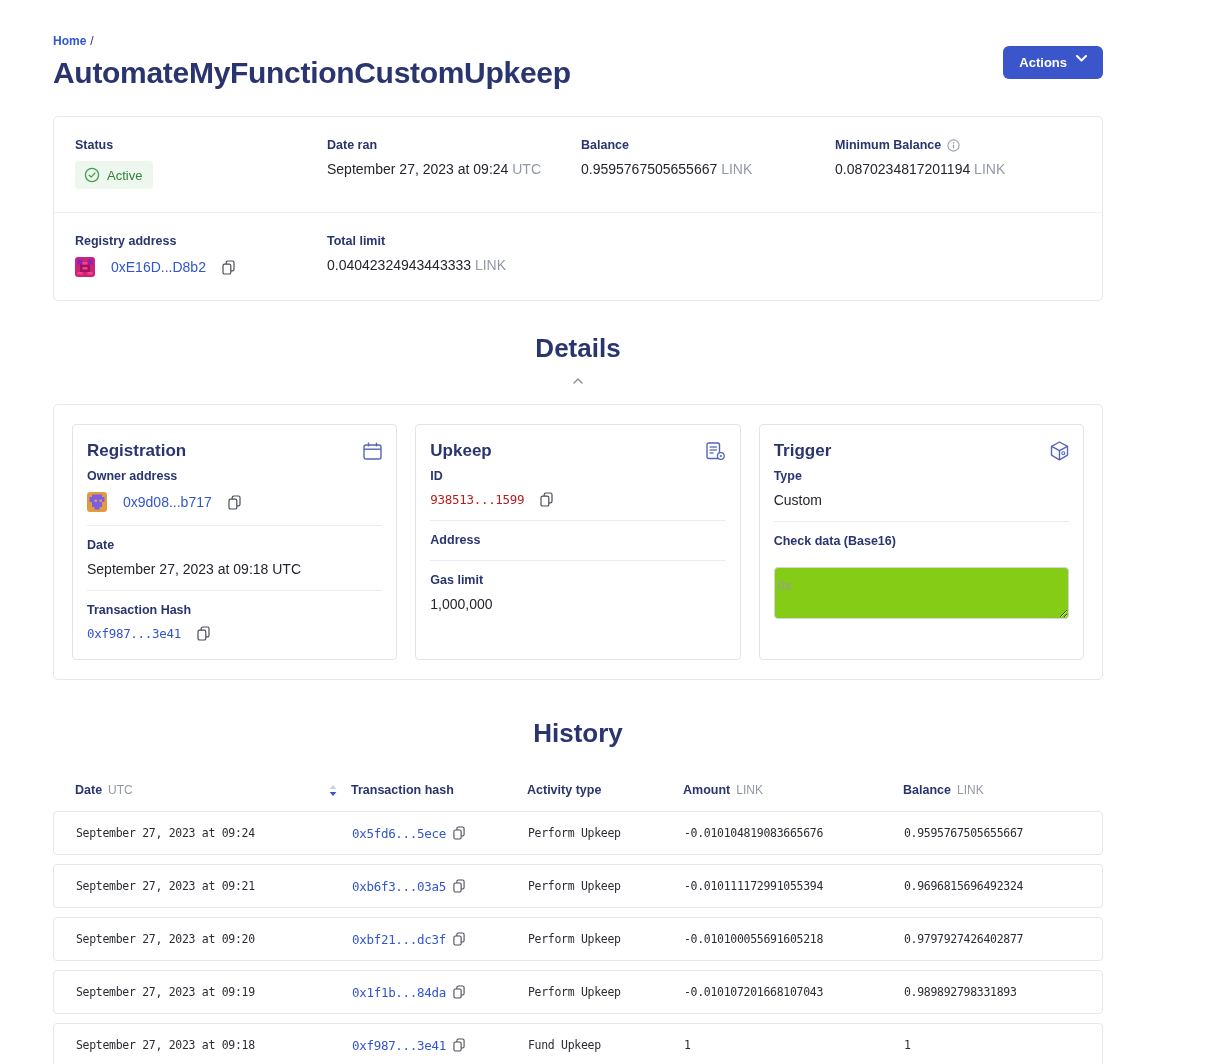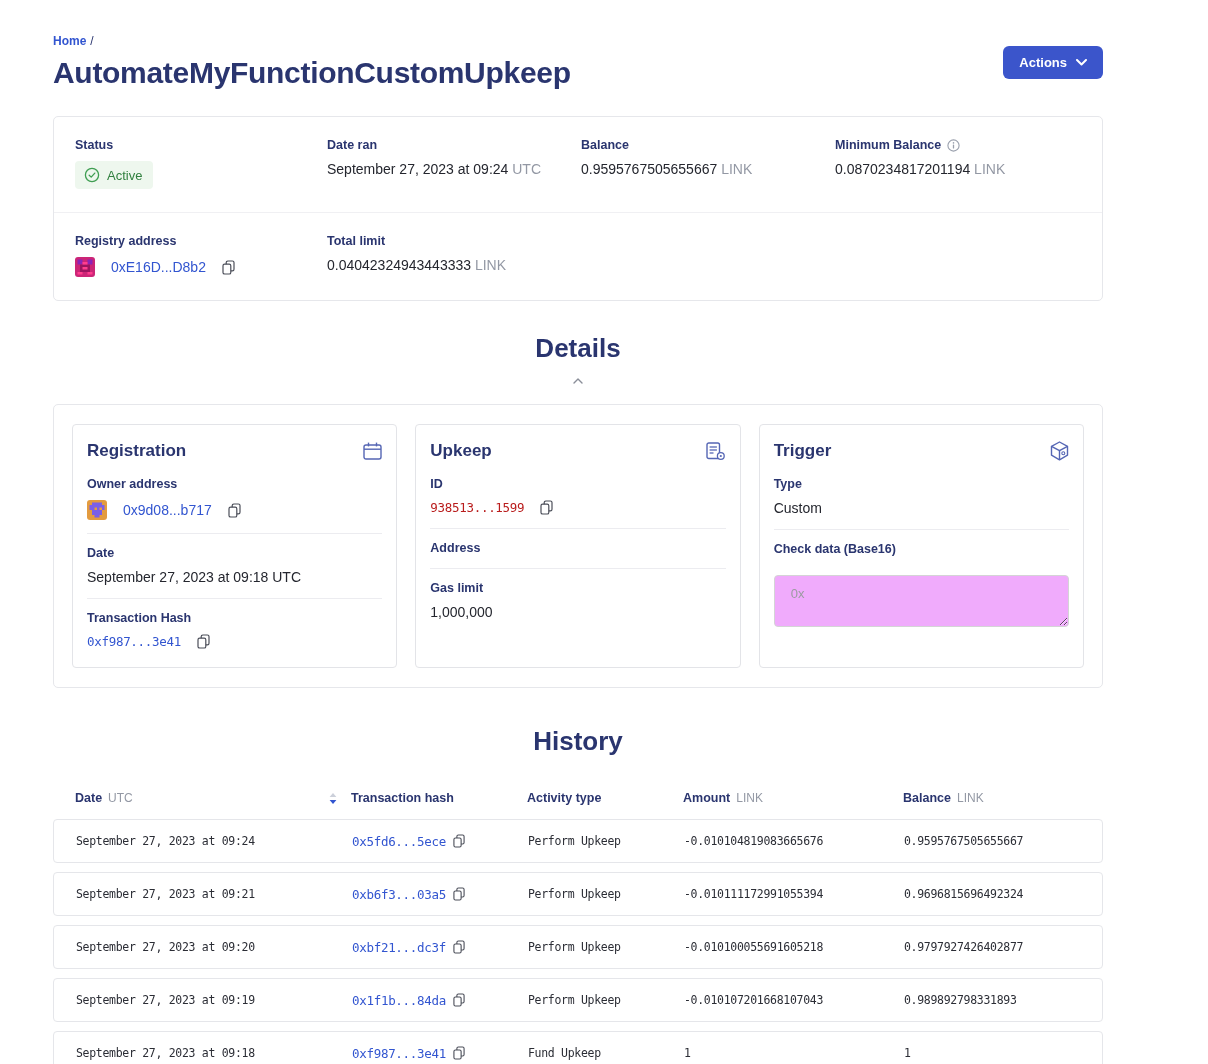--- a/index.html
+++ b/index.html
@@ -13,21 +13,21 @@
 
   
   .breadcrumb { font-size:12px; margin-bottom:8px; }
   .breadcrumb a { color:var(--link-blue,#3255d0); font-weight:700; text-decoration:none; }
   .breadcrumb .sep { color:var(--heading-navy,#2a356f); margin-left:4px; font-weight:400; }
   .header-row { display:flex; align-items:flex-start; justify-content:space-between; margin-bottom:26px; }
   h1 { font-size:30px; font-weight:700; color:var(--heading-navy,#2a356f); letter-spacing:-0.3px; }
   .actions-btn {
     background:var(--brand-blue,#3b55cb); color:#fff; border:none; border-radius:6px;
     font-family:inherit; font-size:13px; font-weight:700; padding:9px 16px;
-    display:flex; align-items:center; gap:9px; cursor:pointer; margin-top:12px;
+    display:flex; gap:9px; cursor:pointer; margin-top:12px;
   }
 
   
   .card { border:1px solid var(--border-gray,#e6e7eb); border-radius:5px; background:#fff; }
   .summary-card { margin-bottom:32px; }
   .summary-grid { display:grid; grid-template-columns:252px 254px 254px 1fr; padding:21px 21px 23px; }
   .summary-divider { border-top:1px solid #f0f0f3; margin:0; }
   .field-label { font-size:12.5px; font-weight:700; color:var(--heading-navy,#2a356f); margin-bottom:9px; display:flex; align-items:center; gap:6px; }
   .field-value { font-size:14px; color:var(--text-dark,#24262e); }
   .unit { color:var(--text-gray,#9398a4); }
@@ -39,30 +39,30 @@
   .addr-row { display:flex; align-items:center; gap:16px; }
   .identicon { width:20px; height:20px; border-radius:3px; display:block; }
   a.addr-link { color:var(--link-blue,#3255d0); font-size:14px; text-decoration:none; }
   .copy-btn { background:none; border:none; padding:0; cursor:pointer; display:inline-flex; align-items:center; }
 
   
   .section-heading { font-size:26px; font-weight:700; color:var(--heading-navy,#2a356f); display:flex; align-items:center; gap:10px;flex-direction:column; }
   .details-heading { margin-bottom:20px; }
   .details-outer { padding:19px 18px; margin-bottom:38px; display:flex; gap:18px; }
   .detail-card { flex:1; border:1px solid #e3e4e8; border-radius:4px; padding:16px 14px 18px; background:#fff; }
-  .detail-title-row { display:flex; align-items:center; justify-content:space-between; margin-bottom:16px; }
+  .detail-title-row { display:flex; align-items:center; justify-content:space-between; margin-bottom:8px; }
   .detail-title { font-size:17px; font-weight:700; color:var(--heading-navy,#2a356f); }
   .detail-sep { border-top:1px solid #ececf0; margin:13px 0 12px; }
   .mono { font-family:"DejaVu Sans Mono", monospace; font-size:12.5px; letter-spacing:-0.3px; }
   a.mono-link { color:var(--link-blue,#3255d0); text-decoration:none; }
   .id-value { color:#b91c1c; }
   .check-textarea {
     width:100%; height:52px; margin-top:10px; resize:both;
-    background:#f0abfc; border:1px solid #d4d4d6; border-radius:4px;
-    font-family:inherit; font-size:13px; color:#24262e; padding:10px 16px;
+    background:#84cc16; border:1px solid #d4d4d6; border-radius:4px;
+    font-family:inherit; font-size:13px; color:#24262e; padding:10px 3px;
   }
   .check-textarea::placeholder { color:#9b9ba1; }
 
   
   .history-heading { margin:0 0 34px; }
   .tgrid { display:grid; grid-template-columns:276px 176px 156px 220px 1fr; align-items:center; padding:0 0 0 22px; }
   .thead { margin-bottom:14px; }
   .th { font-size:12.5px; font-weight:700; color:var(--heading-navy,#2a356f); display:flex; align-items:center; gap:6px; }
   .th .unit { font-weight:400; font-size:12px; }
   .th-date .sort-icon { margin-left:auto; margin-right:14px; }

